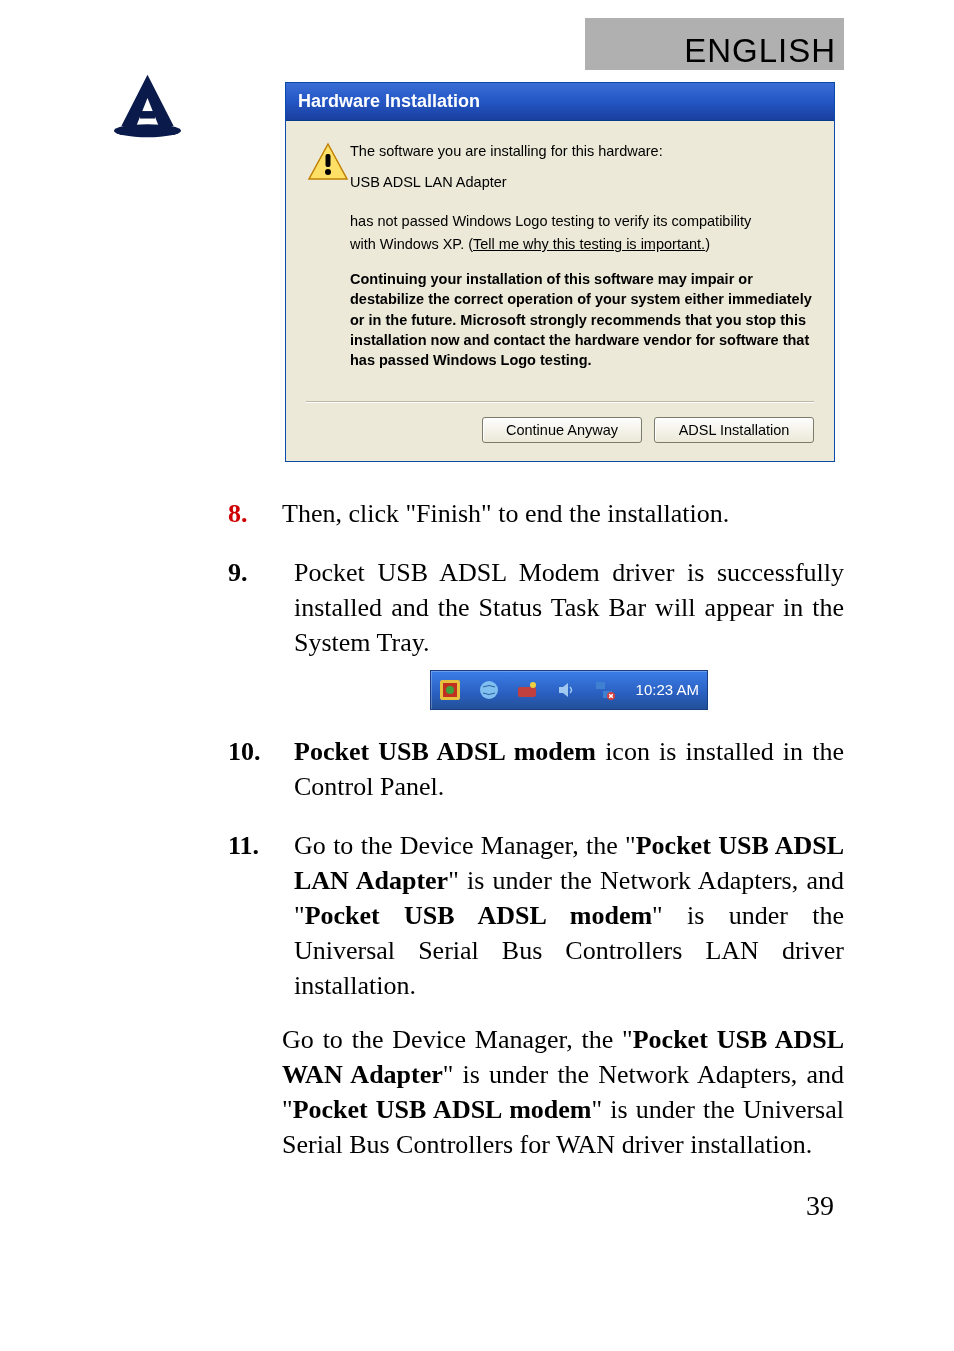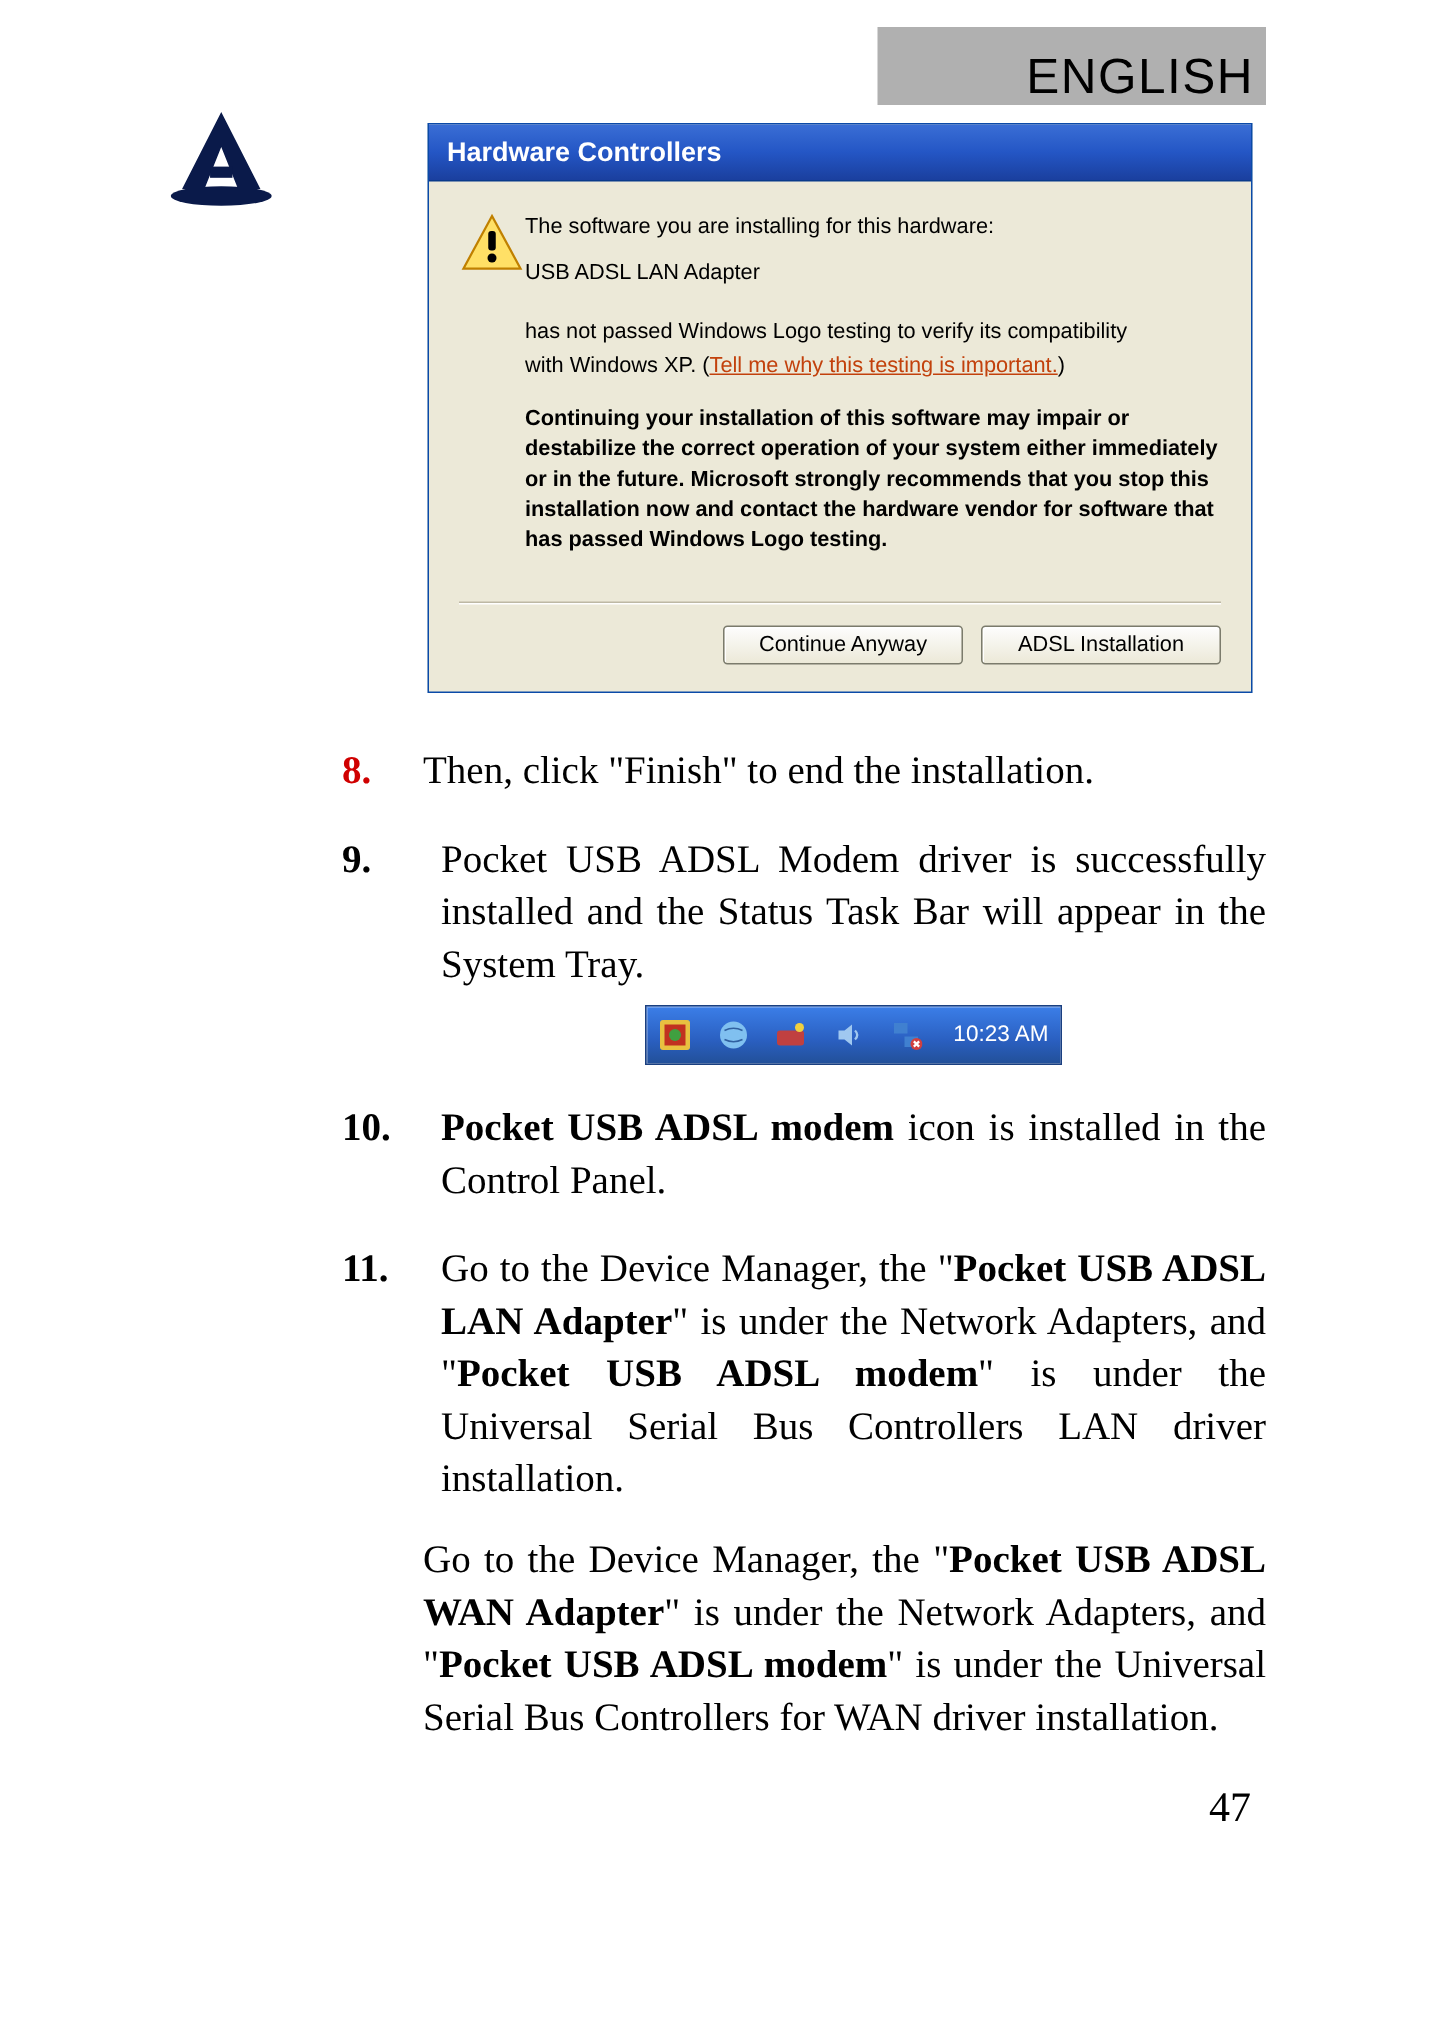--- a/index.html
+++ b/index.html
@@ -71,21 +71,21 @@
       line-height: 1.45;
     }
     .dialog-text .device-name {
       margin-top: 10px;
       margin-bottom: 18px;
     }
     .dialog-text .compat-text {
       margin-bottom: 2px;
     }
     .tell-me-link {
-      color: #c2410c;
+      color: #000000;
       text-decoration: underline;
     }
     .bold-block {
       font-weight: bold;
       margin-top: 14px;
       line-height: 1.4;
     }
     .dialog-hr {
       margin: 18px 20px 0 20px;
       border: none;
@@ -187,21 +187,21 @@
       <path d="M 40 5 L 12 60 L 28 60 L 40 30 L 52 60 L 68 60 Z" fill="#0a1a4a"></path>
       <rect x="32" y="44" width="16" height="8" fill="#0a1a4a"></rect>
     </svg>
   </div>
 
   <div class="header-bar">
     <span class="header-language">ENGLISH</span>
   </div>
 
   <div class="dialog-screenshot">
-    <div class="dialog-titlebar">Hardware Controllers</div>
+    <div class="dialog-titlebar">Hardware Installation</div>
     <div class="dialog-body">
       <div class="warning-icon-svg">
         <svg viewBox="0 0 44 44" width="44" height="44">
           <path d="M 22 3 L 41 38 L 3 38 Z" fill="#ffe066" stroke="#c08000" stroke-width="1.5"></path>
           <rect x="19.5" y="13" width="5" height="13" rx="2" fill="#000"></rect>
           <circle cx="22" cy="31" r="3" fill="#000"></circle>
         </svg>
       </div>
       <div class="dialog-text">
         <div>The software you are installing for this hardware:</div>
@@ -283,14 +283,14 @@
       <div class="li-body justify">
         <span>Go to the Device Manager, the "</span><b>Pocket USB ADSL LAN Adapter</b><span>" is under the Network Adapters, and "</span><b>Pocket USB ADSL modem</b><span>" is under the Universal Serial Bus Controllers LAN driver installation.</span>
       </div>
     </div>
   </div>
 
   <div class="indent-para">
     <span>Go to the Device Manager, the "</span><b>Pocket USB ADSL WAN Adapter</b><span>" is under the Network Adapters, and "</span><b>Pocket USB ADSL modem</b><span>" is under the Universal Serial Bus Controllers for WAN driver installation.</span>
   </div>
 
-  <div class="page-number">47</div>
+  <div class="page-number">39</div>
 </div>
 
 </body></html>

